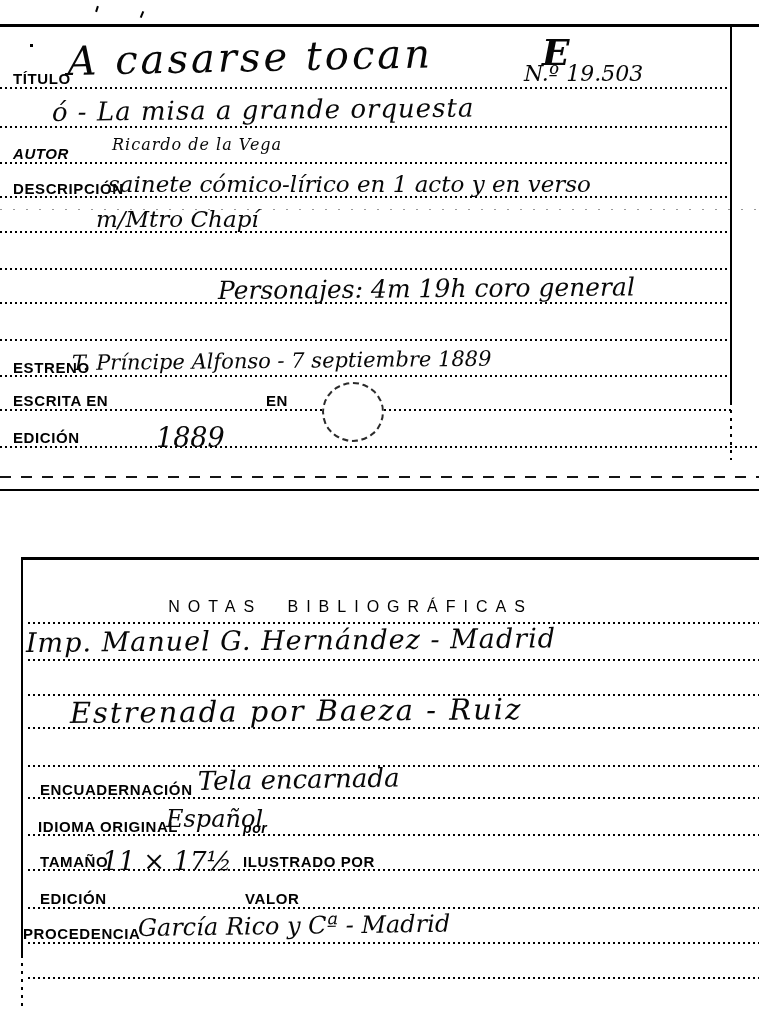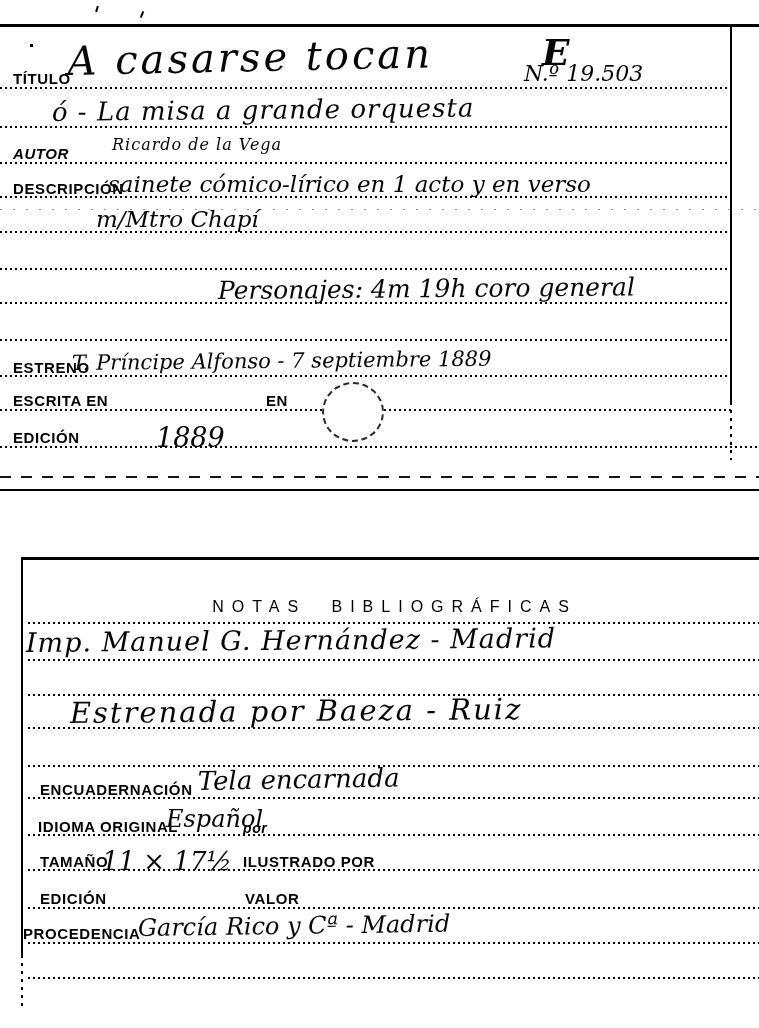--- a/index.html
+++ b/index.html
@@ -94,21 +94,21 @@
     <div class="dl" style="left:28px;top:694px;width:731px;"></div>
     <div class="dl" style="left:28px;top:727px;width:731px;"></div>
     <div class="dl" style="left:28px;top:765px;width:731px;"></div>
     <div class="dl" style="left:28px;top:797px;width:731px;"></div>
     <div class="dl" style="left:28px;top:834px;width:731px;"></div>
     <div class="dl" style="left:28px;top:869px;width:731px;"></div>
     <div class="dl" style="left:28px;top:907px;width:731px;"></div>
     <div class="dl" style="left:28px;top:942px;width:731px;"></div>
     <div class="dl" style="left:28px;top:977px;width:731px;"></div>
 
-    <div class="header" style="left:22px;top:598px;width:657px;margin-left:44px;">NOTAS BIBLIOGRÁFICAS</div>
+    <div class="header" style="left:22px;top:598px;width:657px;">NOTAS BIBLIOGRÁFICAS</div>
     <span class="lbl" style="left:40px;top:781px;">ENCUADERNACIÓN</span>
     <span class="lbl" style="left:38px;top:818px;">IDIOMA ORIGINAL</span>
     <span class="lbl small" style="left:243px;top:820px;font-style:italic;">por</span>
     <span class="lbl" style="left:40px;top:853px;">TAMAÑO</span>
     <span class="lbl" style="left:243px;top:853px;">ILUSTRADO POR</span>
     <span class="lbl" style="left:40px;top:890px;">EDICIÓN</span>
     <span class="lbl" style="left:245px;top:890px;">VALOR</span>
     <span class="lbl" style="left:23px;top:925px;">PROCEDENCIA</span>
 
     <span class="hand" style="left:26px;top:627px;font-size:27px;letter-spacing:1px;transform:rotate(-.5deg);">Imp. Manuel G. Hernández - Madrid</span>

